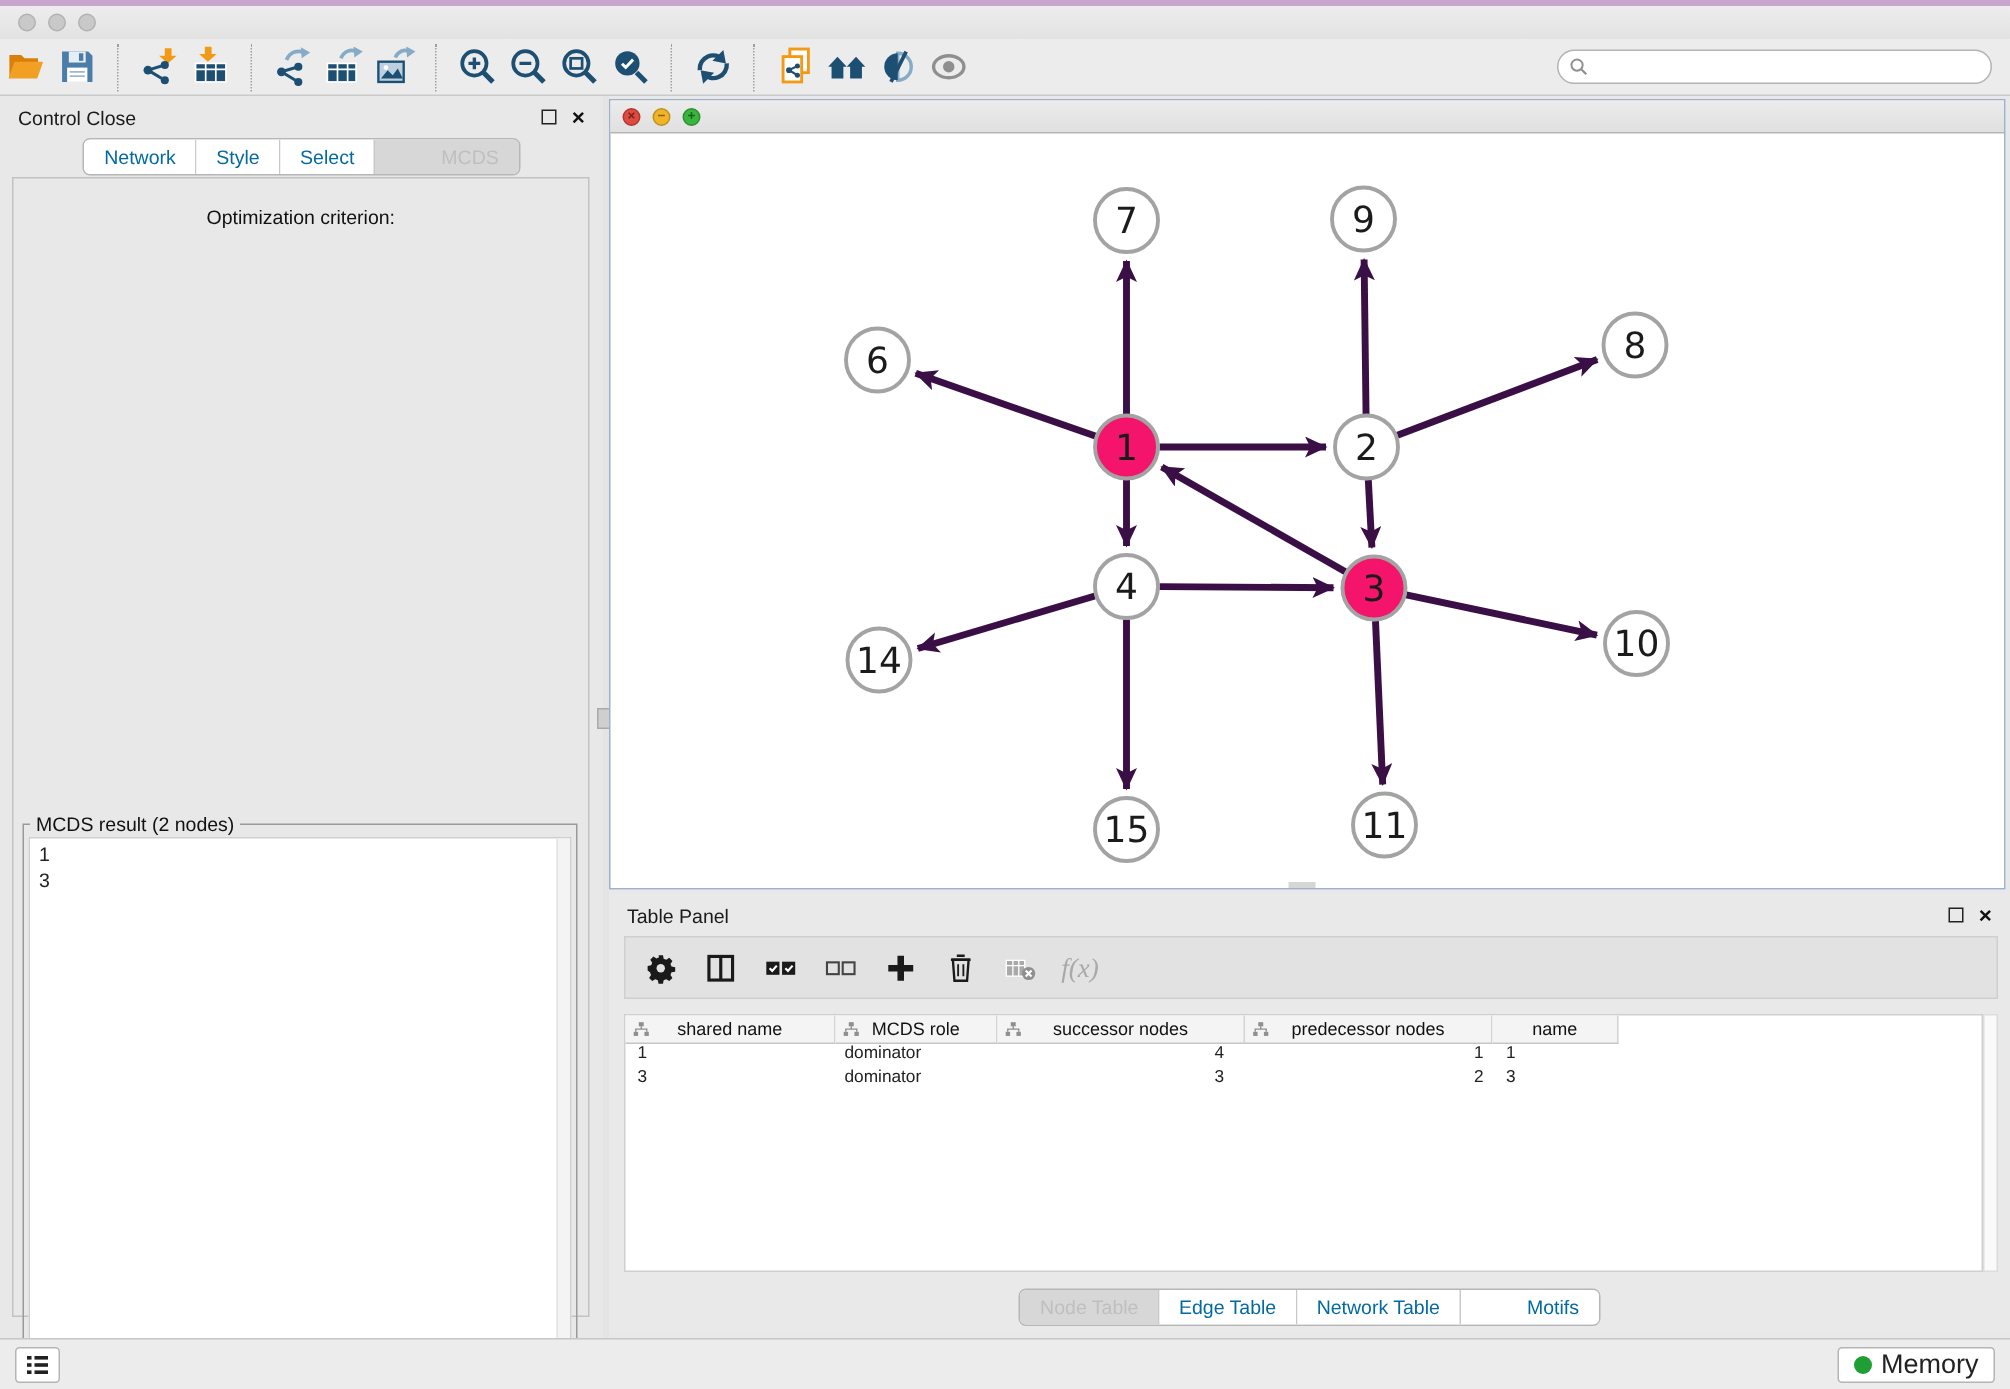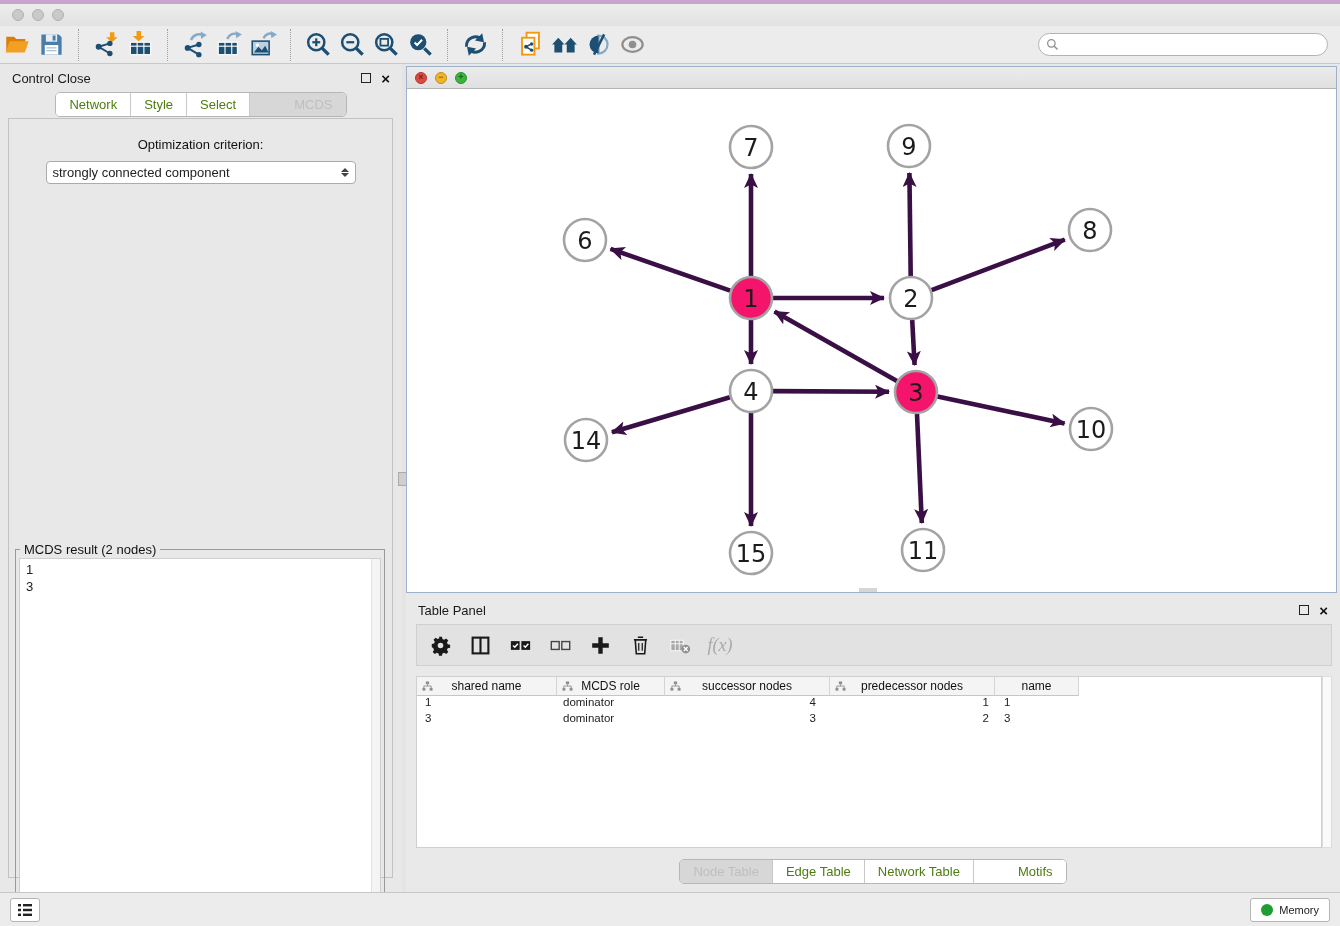--- a/index.html
+++ b/index.html
@@ -28,21 +28,21 @@
 
   
   .control-panel { position:absolute; left:0; top:64px; width:402px; height:828px; background:#e8e8e8; }
   .panel-header { height:28px; display:flex; align-items:center; padding:0 12px; font-size:13px; color:#1a1a1a; }
   .panel-header .spacer { flex:1; }
   .win-float { width:10px; height:10px; border:1.5px solid #222; display:inline-block; margin-right:10px; cursor:pointer; }
   .win-close { font-size:15px; font-weight:bold; color:#111; line-height:1; cursor:pointer; }
 
   .seg-tabs { display:flex; justify-content:center; }
   .seg-group { display:flex; border:1px solid #b6b6b6; border-radius:5px; overflow:hidden; background:#fff; }
-  .seg-tab { padding:4px 13px; font-size:13px; background:#fff; color:#4d7c0f; border-right:1px solid #c9c9c9; cursor:pointer; }
+  .seg-tab { padding:4px 13px; font-size:13px; background:#fff; color:#0369a1; border-right:1px solid #c9c9c9; cursor:pointer; }
   .seg-tab:last-child { border-right:none;padding-left:44px; }
   .seg-tab.active { background:#d7d7d7; color:#bfbfbf; }
 
   .cp-inner { position:absolute; left:8px; right:9px; top:54px; bottom:14px; border:1px solid #c2c2c2; background:#e8e8e8; }
   .opt-label { text-align:center; margin-top:18px; font-size:13px; color:#111; }
   .dropdown { margin:9px auto 0; width:310px; height:23px; background:#fff; border:1px solid #ababab; border-radius:4px;
               display:flex; align-items:center; padding:0 6px; font-size:13px; cursor:pointer; }
   .dropdown .dd-label { flex:1; }
   .dd-arrows { display:flex; flex-direction:column; align-items:center; gap:1px; }
   .dd-arrows i { width:0; height:0; border-left:4px solid transparent; border-right:4px solid transparent; display:block; }
@@ -96,21 +96,21 @@
   .tp-tabs { position:absolute; left:0; right:0; bottom:4px; display:flex; justify-content:center; }
 
   
   .statusbar { position:absolute; left:0; top:892px; width:1340px; height:34px; background:#ececec;
                border-top:1px solid #c6c6c6; display:flex; align-items:center; }
   .status-left-btn { margin-left:10px; width:30px; height:24px; background:#fff; border:1px solid #b5b5b5;
                      border-radius:3px; display:flex; align-items:center; justify-content:center; cursor:pointer; }
   .status-left-btn svg { width:16px; height:14px; }
   .status-spacer { flex:1; }
   .memory-btn { margin-right:10px; height:24px; background:#fff; border:1px solid #b5b5b5; border-radius:3px;
-                display:flex; align-items:center; gap:6px; padding:0 10px; font-size:11px; cursor:pointer; }
+                display:flex; align-items:center; gap:6px; padding:0 10px; font-size:18px; cursor:pointer; }
   .mem-dot { width:12px; height:12px; border-radius:50%; background:#1e9e33; }
 </style>
 </head>
 <body>
 
 <div class="desktop-strip"></div>
 
 <div class="titlebar">
   <div class="traffic">
     <span class="tl-dot"></span>
@@ -281,27 +281,20 @@
   <div class="seg-tabs">
     <div class="seg-group" id="cp-tab-group">
         <div class="seg-tab">Network</div>
         <div class="seg-tab">Style</div>
         <div class="seg-tab">Select</div>
         <div class="seg-tab active">MCDS</div>
       </div>
   </div>
   <div class="cp-inner">
     <div class="opt-label">Optimization criterion:</div>
-    <div class="dropdown">
-      <span class="dd-label">strongly connected component</span>
-      <span class="dd-arrows">
-          <i class="dd-up"></i>
-          <i class="dd-down"></i>
-        </span>
-    </div>
     <div class="result-group">
       <span class="result-legend">MCDS result (2 nodes)</span>
       <div class="result-list" id="mcds-result-list">
         <div class="result-scroll"></div>
       <div>1</div>
           <div>3</div>
         </div>
     </div>
   </div>
 </div>

